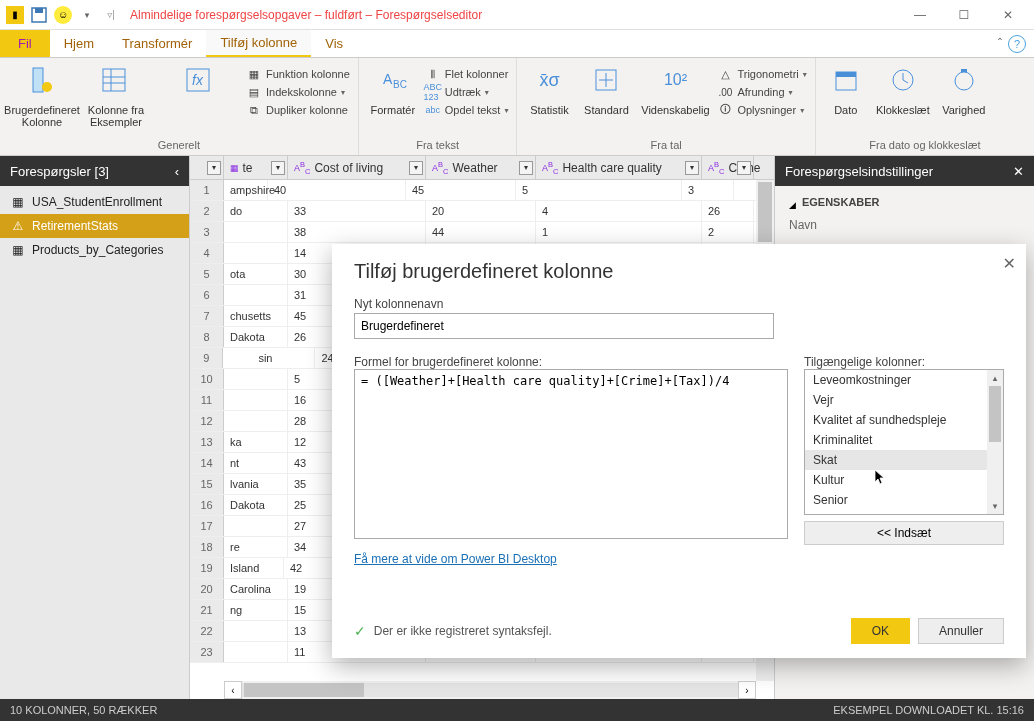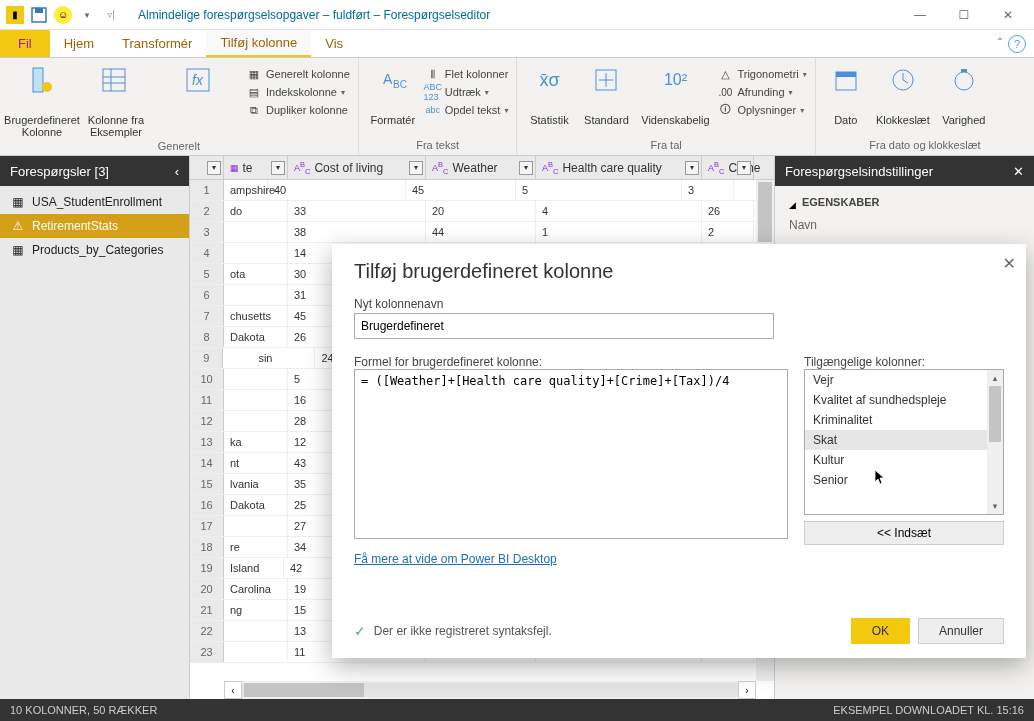--- a/index.html
+++ b/index.html
@@ -3,39 +3,39 @@
 <meta charset="utf-8">
 <style>
 * { box-sizing: border-box; margin: 0; padding: 0; font-family: "Segoe UI", Arial, sans-serif; }
 body { width: 1034px; height: 721px; background: #f3f2f1; overflow: hidden; position: relative; font-size: 12px; }
 
 
 .titlebar { height: 30px; background: #fff; display: flex; align-items: center; padding: 0 4px; border-bottom: 1px solid #e0e0e0; }
 .titlebar .qat { display: flex; align-items: center; gap: 2px; }
 .titlebar .qat-icon { width: 22px; height: 22px; display: flex; align-items: center; justify-content: center; }
 .titlebar .pbi-logo { background: #f2c811; width: 18px; height: 18px; display:flex; align-items:center; justify-content:center; font-size:10px; }
-.titlebar .title { margin-left: 16px; color: #0369a1; font-size: 12px; }
+.titlebar .title { margin-left: 8px; color: #ef4444; font-size: 12px; }
 .titlebar .wincontrols { margin-left: auto; display: flex; }
 .titlebar .wincontrols div { width: 44px; height: 28px; display:flex; align-items:center; justify-content:center; color:#666; }
 .titlebar .smiley { width:18px; height:18px; background:#ffeb3b; border-radius:50%; display:flex; align-items:center; justify-content:center; font-size:10px;}
 
 
 .ribbon-tabs { height: 28px; background: #fff; display:flex; align-items:stretch; border-bottom:1px solid #ccc; }
 .ribbon-tabs .file-tab { background:#f2c811; color:#a21caf; padding:0 18px; display:flex; align-items:center; font-size:13px; }
 .ribbon-tabs .tab { padding: 0 14px; display:flex; align-items:center; font-size:13px; color:#a16207; }
 .ribbon-tabs .tab.active { border-bottom: 2px solid #f2c811; background:#f9f9f9; }
 .ribbon-tabs .help { margin-left:auto; display:flex; align-items:center; gap:6px; padding-right:8px; color:#666;}
 .ribbon-tabs .help-circ { width:18px;height:18px;border-radius:50%;border:1px solid #4aa3df;color:#4aa3df;display:flex;align-items:center;justify-content:center;font-size:11px;}
 
 
 .ribbon { height: 98px; background:#f3f2f1; display:flex; border-bottom:1px solid #ccc; }
 .ribbon-group { display:flex; flex-direction:column; border-right:1px solid #ddd; padding: 2px 8px; }
 .ribbon-group .buttons { display:flex; flex:1; gap:6px; align-items:flex-start; padding-top:4px;}
 .ribbon-group .group-label { text-align:center; font-size:11px; color:#666; padding:2px 0; }
-.big-btn { display:flex; flex-direction:column; align-items:center; width:68px; text-align:center; font-size:11px; color:#333; gap:18px; }
+.big-btn { display:flex; flex-direction:column; align-items:center; width:68px; text-align:center; font-size:11px; color:#333; gap:8px; }
 .big-btn .icon-box { width:32px; height:32px; display:flex; align-items:center; justify-content:center; }
 .small-btns { display:flex; flex-direction:column; gap:2px; padding-top:2px;}
 .small-btn { display:flex; align-items:center; gap:4px; font-size:11px; color:#444; white-space:nowrap; }
 .small-btn .mini-icon { width:16px; height:16px; display:flex; align-items:center; justify-content:center; }
 
 
 .main { display:flex; height: calc(721px - 30px - 28px - 98px - 22px); }
 .queries-pane { width:190px; background:#e9e9e9; border-right:1px solid #ccc; display:flex; flex-direction:column; }
 .queries-header { background:#333; color:#fff; height:30px; display:flex; align-items:center; padding:0 10px; justify-content:space-between; font-size:13px; }
 .query-list { padding:4px 0;}
@@ -164,21 +164,21 @@
         <div class="icon-box">
             <svg width="30" height="30">
               <rect x="4" y="4" width="22" height="22" fill="none" stroke="#4a90d9"></rect>
               <text x="9" y="20" font-size="14" font-style="italic" fill="#4a90d9">fx</text>
             </svg>
           </div>
       </div>
       <div class="small-btns">
         <div class="small-btn">
           <span class="mini-icon">▦</span>
-          <span>Generelt kolonne</span>
+          <span>Funktion kolonne</span>
         </div>
         <div class="small-btn">
           <span class="mini-icon">▤</span>
           <span>Indekskolonne</span>
             <span style="font-size:8px;color:#666;">▾</span>
         </div>
         <div class="small-btn">
           <span class="mini-icon">⧉</span>
           <span>Dupliker kolonne</span>
         </div>
@@ -575,20 +575,21 @@
     <div class="formula-row">
       <div class="formula-box">
         <div class="field-label">Formel for brugerdefineret kolonne:</div>
         <textarea id="formula-ta" style="">= ([Weather]+[Health care quality]+[Crime]+[Tax])/4</textarea>
         
         <a class="link" style="display:inline-block;">Få mere at vide om Power BI Desktop</a>
       </div>
       <div class="avail">
         <div class="field-label">Tilgængelige kolonner:</div>
         <div class="avail-list" id="avail-list">
+          <div class="item">Leveomkostninger</div>
             <div class="item">Vejr</div>
             <div class="item">Kvalitet af sundhedspleje</div>
             <div class="item">Kriminalitet</div>
             <div class="item hover">Skat</div>
             <div class="item">Kultur</div>
             <div class="item">Senior</div>
             <div class="avail-scroll">
             <div class="up">▴</div>
             <div class="vthumb2"></div>
             <div class="down" style="position:absolute;bottom:0;width:100%;">▾</div>

